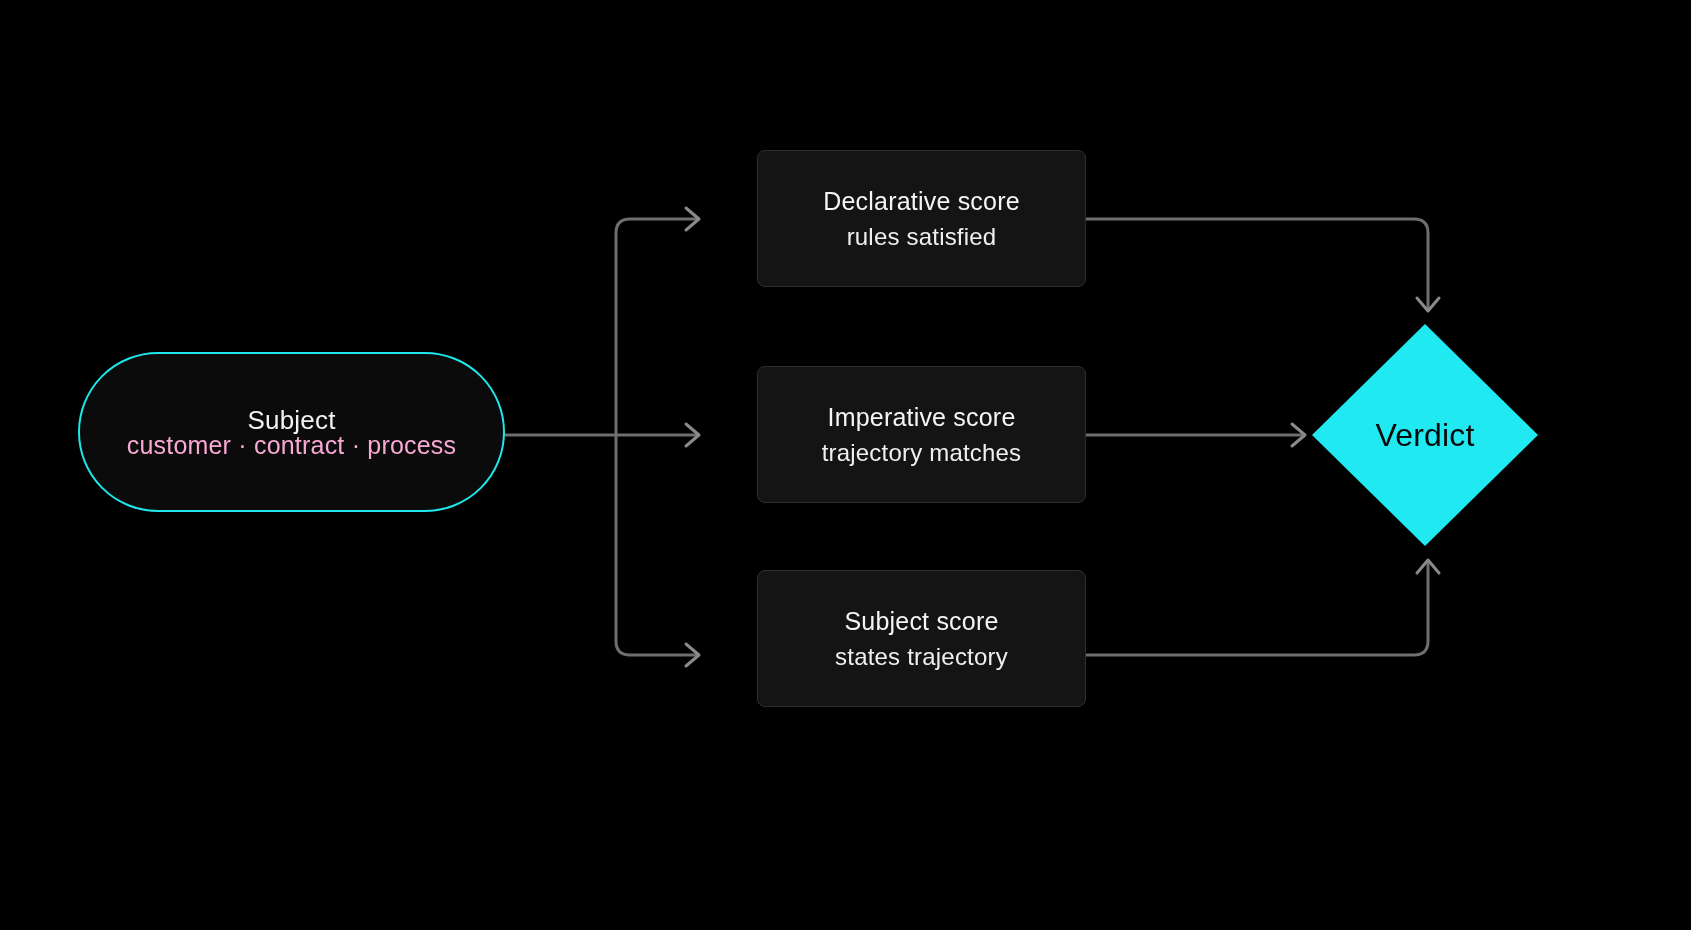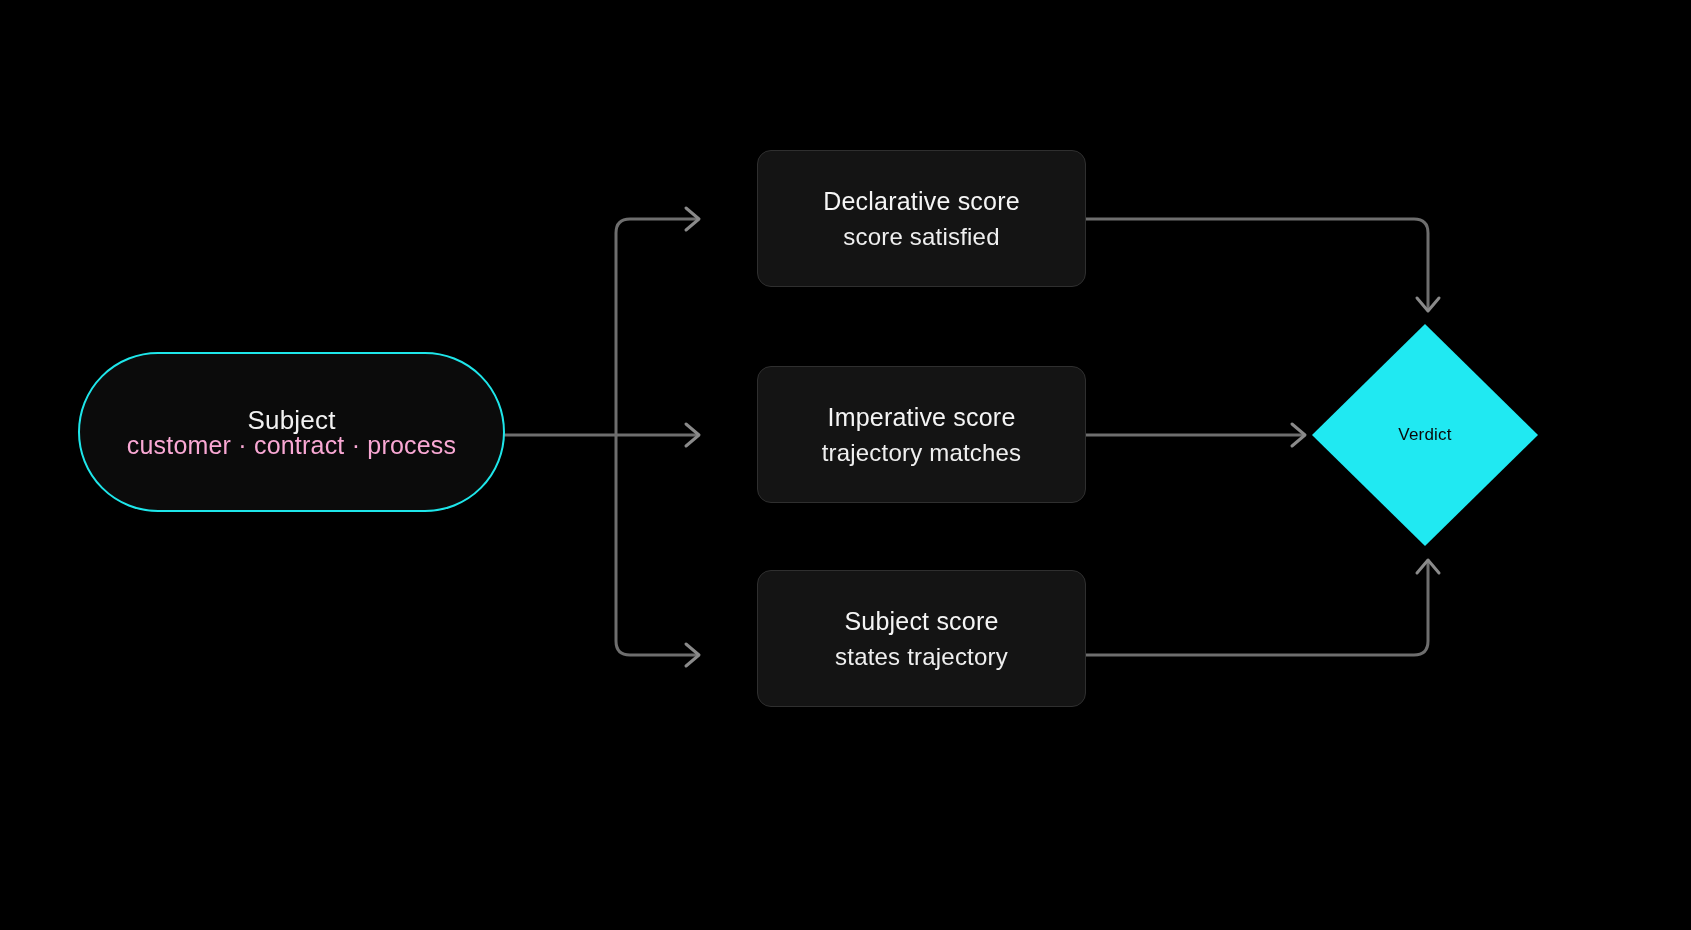--- a/index.html
+++ b/index.html
@@ -61,21 +61,21 @@
 
   
   .node-box {
     position: absolute;
     left: 757px;
     width: 329px;
     height: 137px;
     box-sizing: border-box;
     background: #141414;
     border: 1px solid #2f2f2f;
-    border-radius: 14px;
+    border-radius: 8px;
     display: flex;
     flex-direction: column;
     align-items: center;
     justify-content: center;
     gap: 11px;
   }
   .node-box .title {
     color: #f5f5f5;
     font-size: 25px;
     line-height: 1;
@@ -105,21 +105,21 @@
     background: #20e9f2;
     clip-path: polygon(50% 0%, 100% 50%, 50% 100%, 0% 50%);
   }
   .node-diamond .label {
     position: absolute;
     inset: 0;
     display: flex;
     align-items: center;
     justify-content: center;
     color: #0a0a0a;
-    font-size: 17px;
+    font-size: 32px;
     letter-spacing: 0.2px;
   }
 </style>
 </head>
 <body>
 
 <div id="canvas">
 
   <svg id="edges" viewBox="0 0 1691 930" xmlns="http://www.w3.org/2000/svg">
     <g fill="none" stroke="#6e6e6e" stroke-width="3" stroke-linecap="round" stroke-linejoin="round">
@@ -149,21 +149,21 @@
     </g>
   </svg>
 
   <div class="node-subject" id="node-subject">
     <div class="title">Subject</div>
     <div class="sub">customer · contract · process</div>
   </div>
 
   <div class="node-box" id="box-declarative">
     <div class="title">Declarative score</div>
-    <div class="sub">score satisfied</div>
+    <div class="sub">rules satisfied</div>
   </div>
 
   <div class="node-box" id="box-imperative">
     <div class="title">Imperative score</div>
     <div class="sub">trajectory matches</div>
   </div>
 
   <div class="node-box" id="box-object">
     <div class="title">Subject score</div>
     <div class="sub">states trajectory</div>

